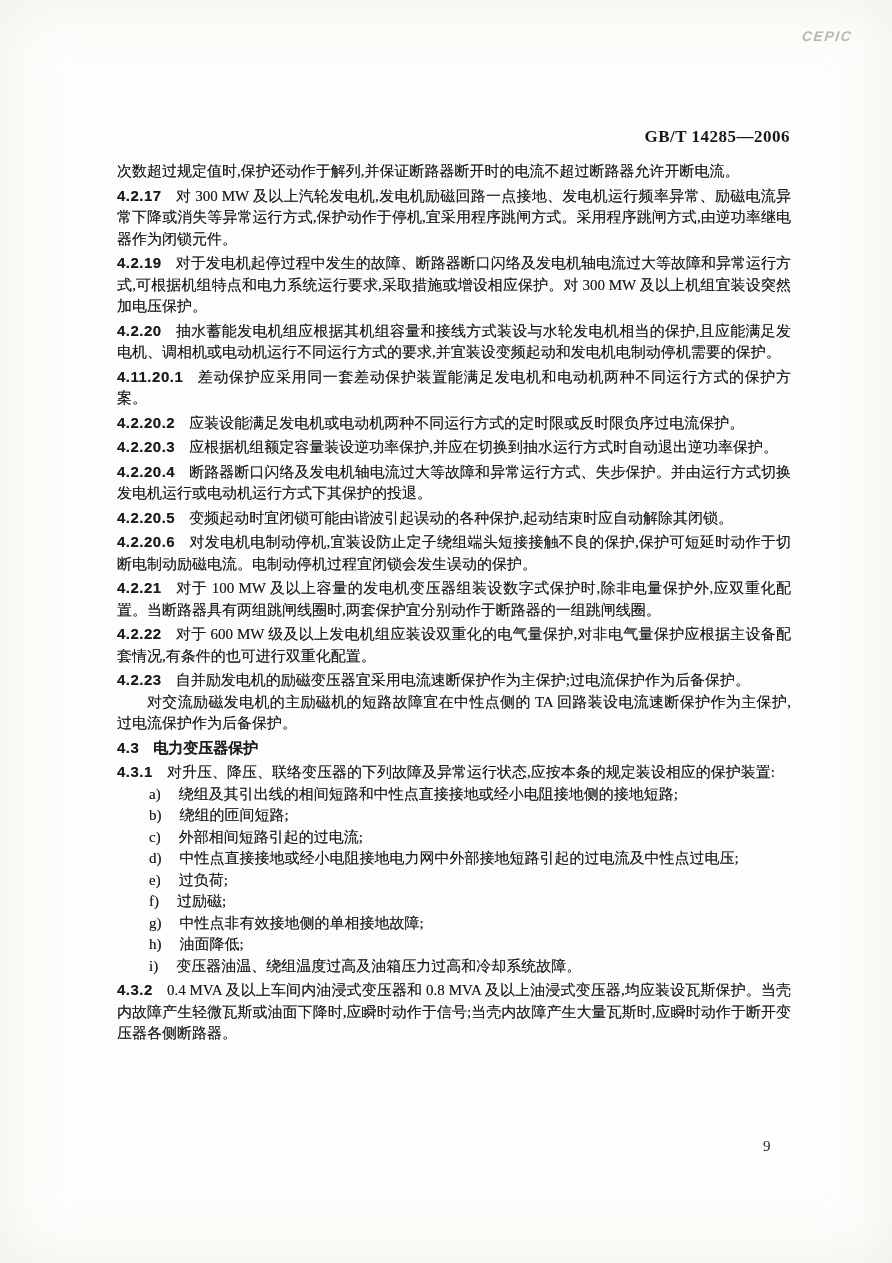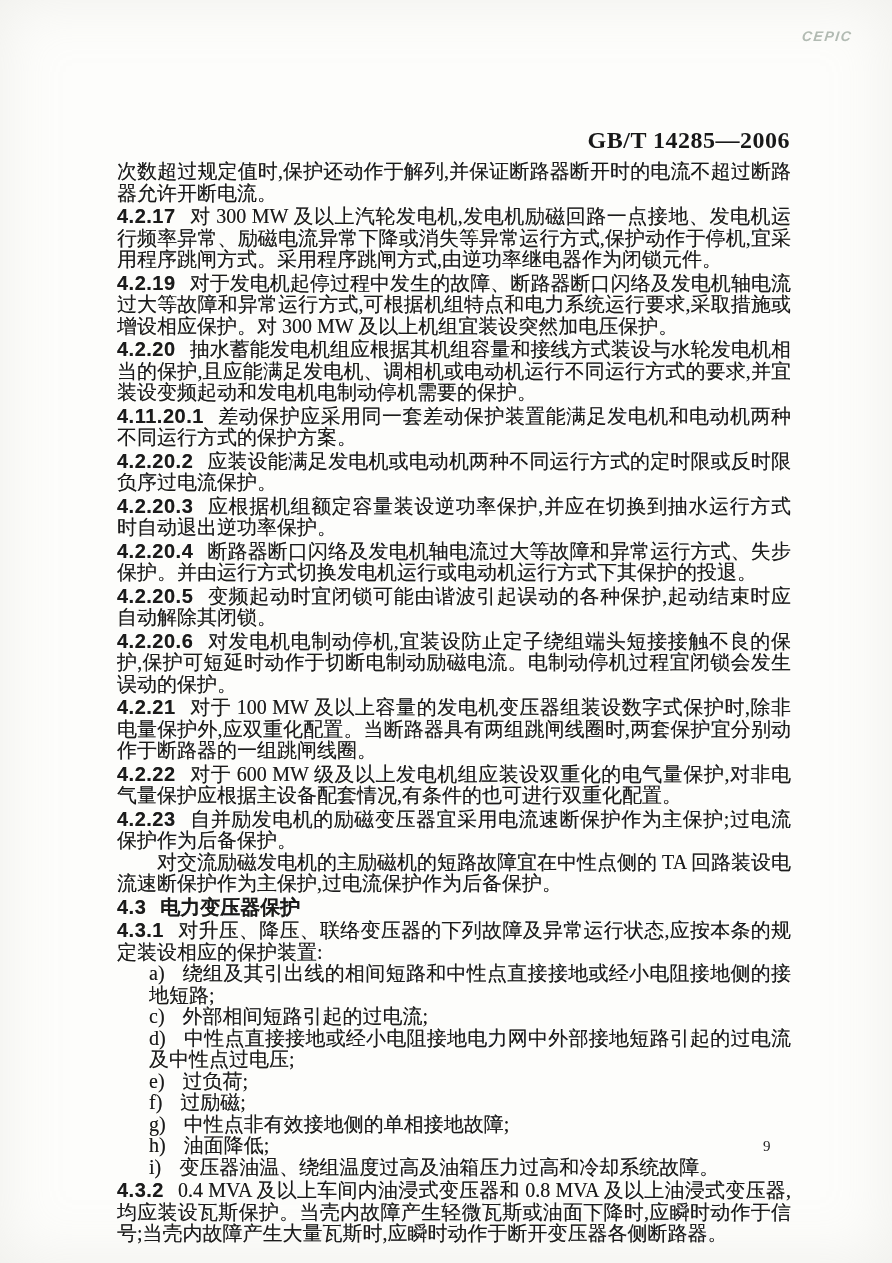--- a/index.html
+++ b/index.html
@@ -26,31 +26,31 @@
     font-weight: 700;
     font-size: 14px;
     letter-spacing: 1.5px;
     color: #b2bbb3;
     transform: skewX(-6deg);
   }
   .std-code {
     position: absolute;
     top: 127px;
     right: 102px;
-    font-size: 24px;
+    font-size: 17px;
     font-weight: 700;
     letter-spacing: 0.5px;
     color: #181818;
   }
   .content {
     position: absolute;
     left: 117px;
     top: 161px;
     width: 674px;
-    font-size: 20px;
+    font-size: 15px;
     line-height: 21.5px;
     text-align: justify;
     text-shadow: 0 0 0.5px rgba(20,20,20,0.55);
   }
   .content p {
     margin: 0;
   }
   p.clause, p.heading {
     margin-top: 2px;
   }
@@ -120,20 +120,21 @@
 
     <p class="clause"><span class="num">4.2.23</span><span>自并励发电机的励磁变压器宜采用电流速断保护作为主保护;过电流保护作为后备保护。</span></p>
 
     <p class="indent">对交流励磁发电机的主励磁机的短路故障宜在中性点侧的 TA 回路装设电流速断保护作为主保护,过电流保护作为后备保护。</p>
 
     <p class="heading"><span class="num">4.3</span><span class="title">电力变压器保护</span></p>
 
     <p class="clause"><span class="num">4.3.1</span><span>对升压、降压、联络变压器的下列故障及异常运行状态,应按本条的规定装设相应的保护装置:</span></p>
 
     <p class="li"><span class="label">a)</span><span>绕组及其引出线的相间短路和中性点直接接地或经小电阻接地侧的接地短路;</span></p>
+    <p class="li"><span class="label">b)</span><span>绕组的匝间短路;</span></p>
     <p class="li"><span class="label">c)</span><span>外部相间短路引起的过电流;</span></p>
     <p class="li"><span class="label">d)</span><span>中性点直接接地或经小电阻接地电力网中外部接地短路引起的过电流及中性点过电压;</span></p>
     <p class="li"><span class="label">e)</span><span>过负荷;</span></p>
     <p class="li"><span class="label">f)</span><span>过励磁;</span></p>
     <p class="li"><span class="label">g)</span><span>中性点非有效接地侧的单相接地故障;</span></p>
     <p class="li"><span class="label">h)</span><span>油面降低;</span></p>
     <p class="li"><span class="label">i)</span><span>变压器油温、绕组温度过高及油箱压力过高和冷却系统故障。</span></p>
 
     <p class="clause"><span class="num">4.3.2</span><span>0.4 MVA 及以上车间内油浸式变压器和 0.8 MVA 及以上油浸式变压器,均应装设瓦斯保护。当壳内故障产生轻微瓦斯或油面下降时,应瞬时动作于信号;当壳内故障产生大量瓦斯时,应瞬时动作于断开变压器各侧断路器。</span></p>
 

